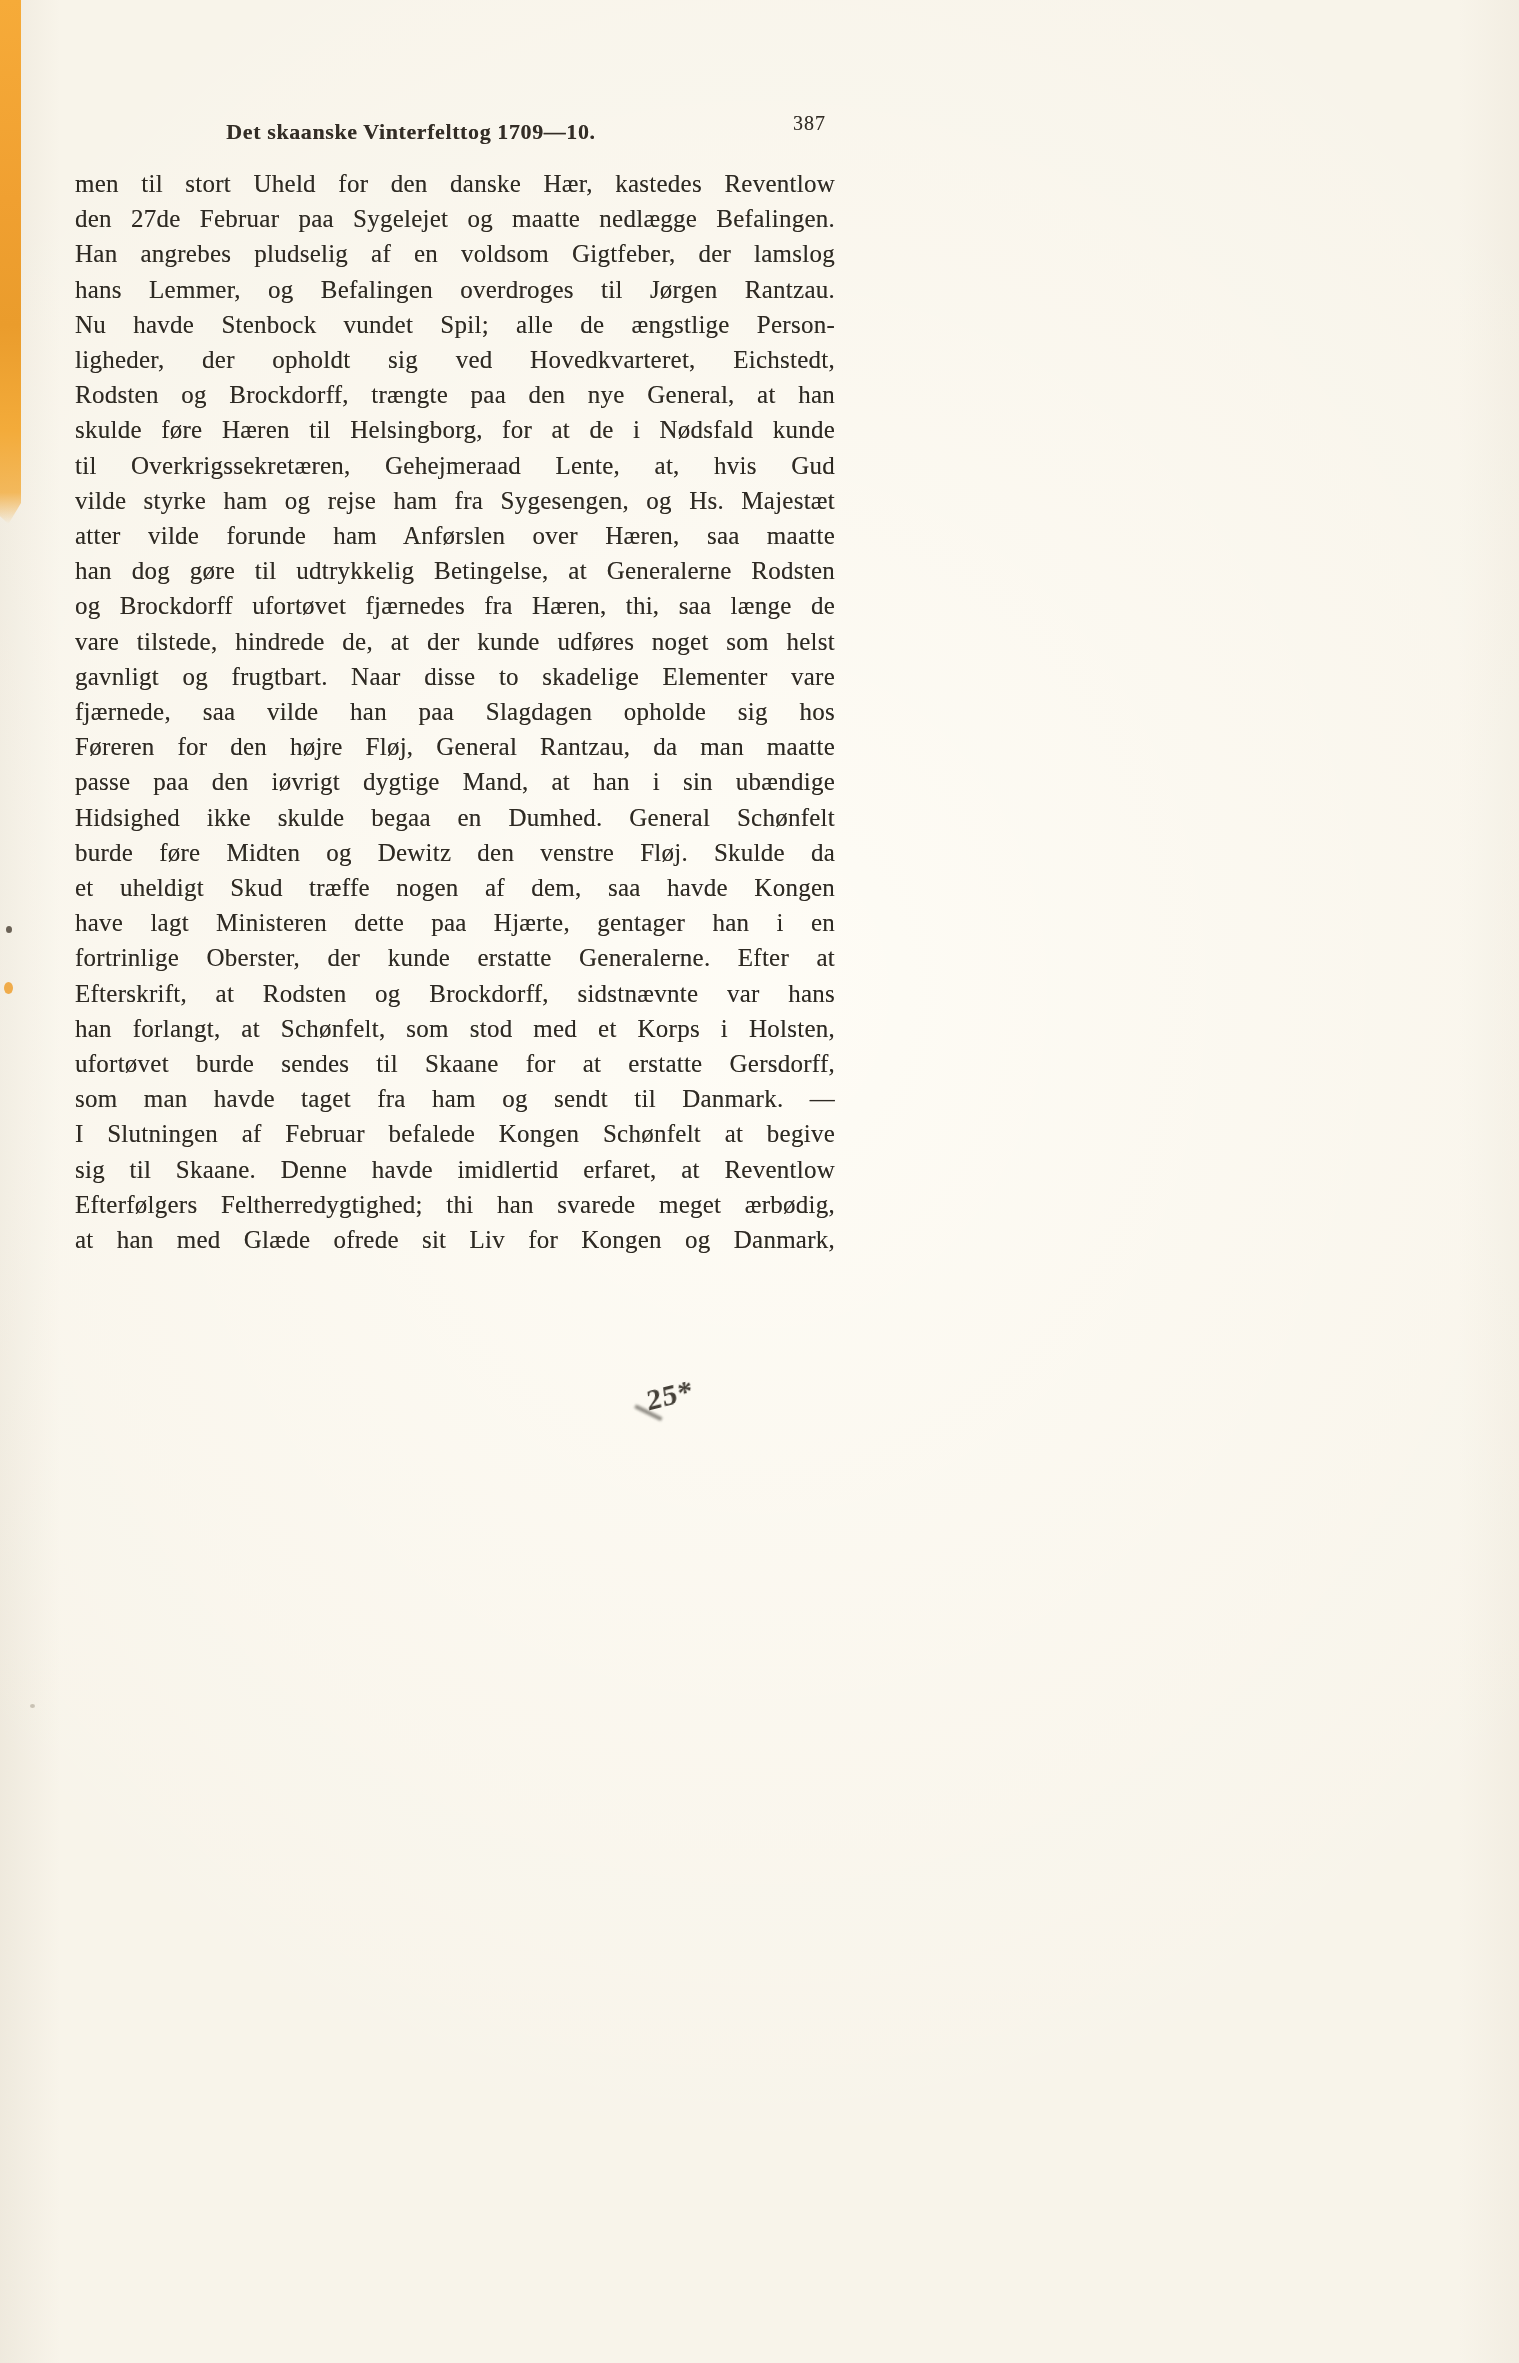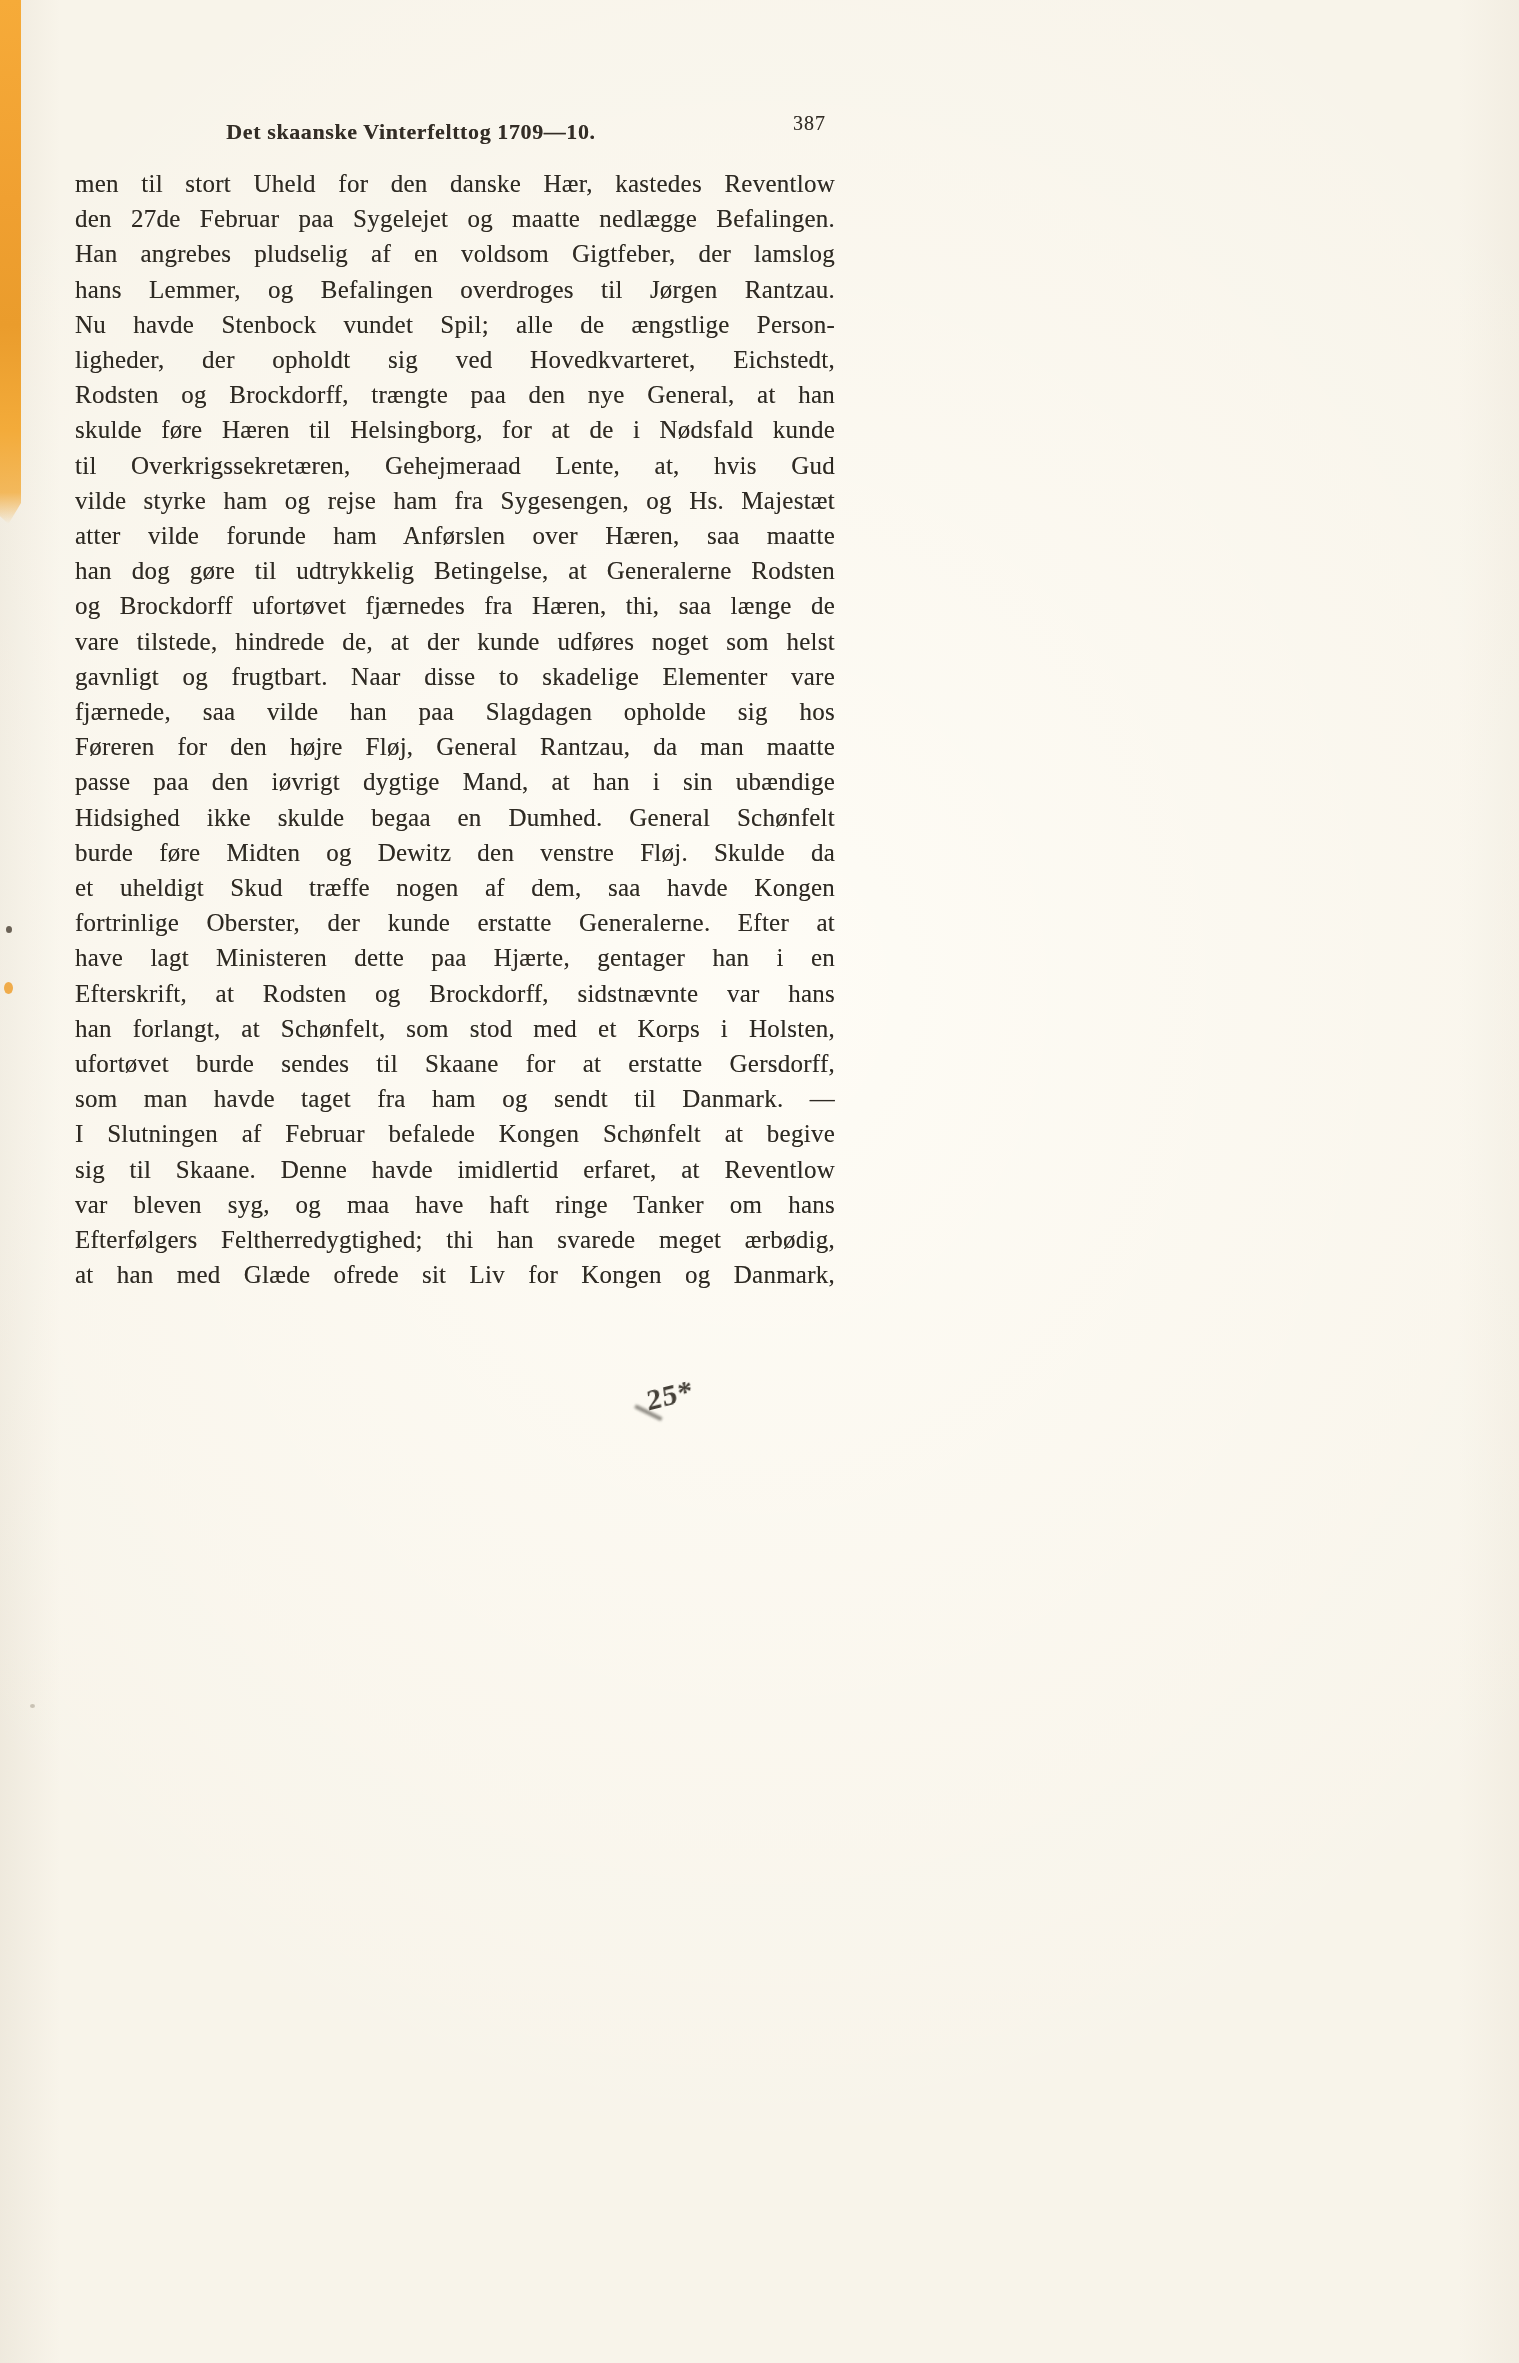--- a/index.html
+++ b/index.html
@@ -99,28 +99,27 @@
       <div class="line">han dog gøre til udtrykkelig Betingelse, at Generalerne Rodsten</div>
       <div class="line">og Brockdorff ufortøvet fjærnedes fra Hæren, thi, saa længe de</div>
       <div class="line">vare tilstede, hindrede de, at der kunde udføres noget som helst</div>
       <div class="line">gavnligt og frugtbart. Naar disse to skadelige Elementer vare</div>
       <div class="line">fjærnede, saa vilde han paa Slagdagen opholde sig hos</div>
       <div class="line">Føreren for den højre Fløj, General Rantzau, da man maatte</div>
       <div class="line">passe paa den iøvrigt dygtige Mand, at han i sin ubændige</div>
       <div class="line">Hidsighed ikke skulde begaa en Dumhed. General Schønfelt</div>
       <div class="line">burde føre Midten og Dewitz den venstre Fløj. Skulde da</div>
       <div class="line">et uheldigt Skud træffe nogen af dem, saa havde Kongen</div>
+      <div class="line">have lagt Ministeren dette paa Hjærte, gentager han i en</div>
       <div class="line">fortrinlige Oberster, der kunde erstatte Generalerne. Efter at</div>
-      <div class="line">have lagt Ministeren dette paa Hjærte, gentager han i en</div>
       <div class="line">Efterskrift, at Rodsten og Brockdorff, sidstnævnte var hans</div>
       <div class="line">han forlangt, at Schønfelt, som stod med et Korps i Holsten,</div>
       <div class="line">ufortøvet burde sendes til Skaane for at erstatte Gersdorff,</div>
       <div class="line">som man havde taget fra ham og sendt til Danmark. —</div>
       <div class="line">I Slutningen af Februar befalede Kongen Schønfelt at begive</div>
       <div class="line">sig til Skaane. Denne havde imidlertid erfaret, at Reventlow</div>
-      <div class="line">var bleven syg, og maa have haft ringe Tanker om hans</div>
       <div class="line">Efterfølgers Feltherredygtighed; thi han svarede meget ærbødig,</div>
       <div class="line">at han med Glæde ofrede sit Liv for Kongen og Danmark,</div>
     </div>
 
   <div class="signature">25*</div>
 
 </div>
 
 </body></html>

